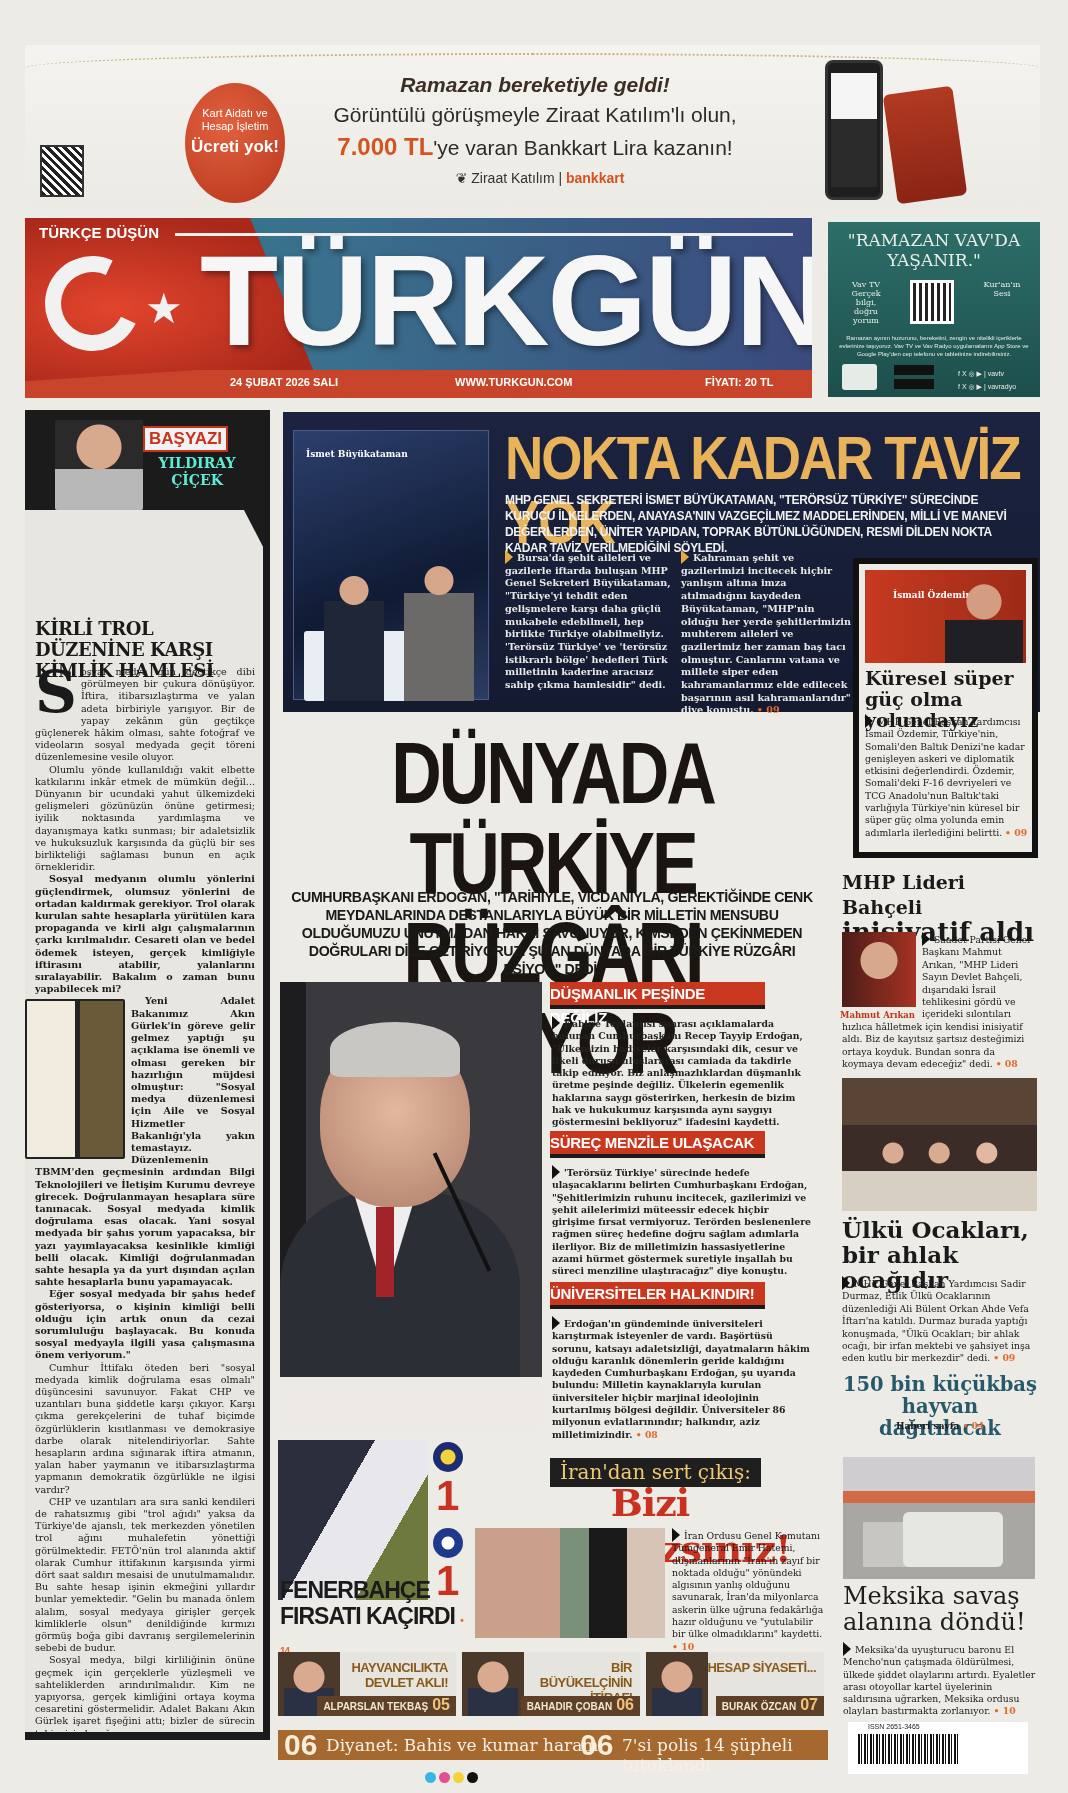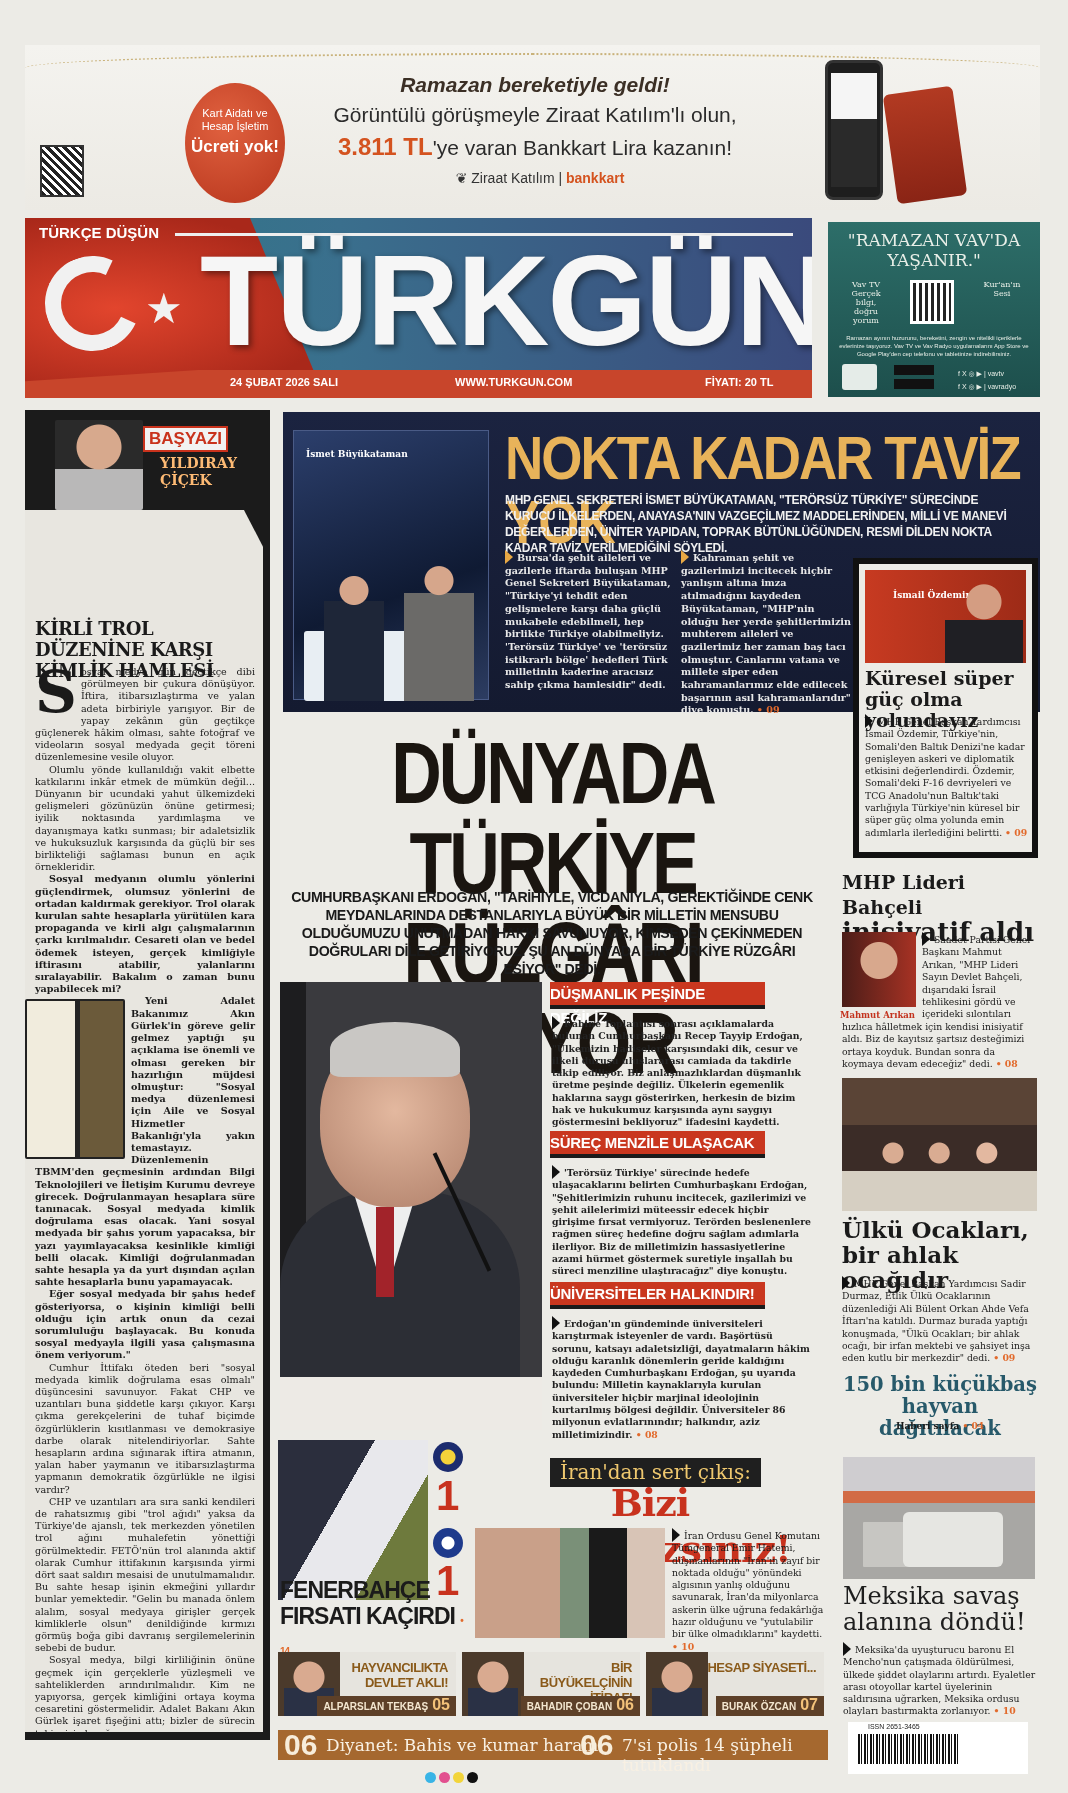--- a/index.html
+++ b/index.html
@@ -41,21 +41,21 @@
   #vav .d{position:absolute;left:6px;top:112px;width:200px;font-size:6px;font-family:"Liberation Sans",sans-serif;line-height:8px}
   #vav .soc{position:absolute;left:130px;top:145px;font-size:7px;text-align:left;font-family:"Liberation Sans",sans-serif;line-height:13px}
   #vav .tl{position:absolute;left:14px;top:142px;width:35px;height:26px;background:#e5ece8;border-radius:3px}
   #vav .st{position:absolute;left:66px;top:143px;width:40px;height:10px;background:#111}
   #vav .st2{position:absolute;left:66px;top:157px;width:40px;height:10px;background:#111}
   
   #edit{left:25px;top:410px;width:245px;height:1330px;background:#1b1b1b}
   #edit .inner{position:absolute;left:0;top:100px;width:238px;height:1222px;background:#e8e6e0;clip-path:polygon(0 0,92% 0,100% 3%,100% 100%,0 100%)}
   #edit .photo{left:30px;top:10px;width:88px;height:90px;background:radial-gradient(circle at 50% 30%,#d7a98d 0 22px,transparent 23px),linear-gradient(#2a2a2a 55%,#b9b8b8 55%);border-radius:2px}
   #edit .tag{left:118px;top:16px;padding:1px 4px;background:#f2f2f2;color:#c9321c;font-family:"Liberation Sans",sans-serif;font-weight:bold;font-size:17px;border:2px solid #c9321c}
-  #edit .auth{left:135px;top:45px;width:100px;text-align:left;color:#fdba74;font-weight:bold;font-size:14px;line-height:17px}
+  #edit .auth{left:122px;top:45px;width:100px;text-align:center;color:#5eead4;font-weight:bold;font-size:14px;line-height:17px}
   #edit .hl{left:10px;top:108px;width:225px;font-weight:bold;font-size:18px;line-height:21px;letter-spacing:-.5px}
   #edit .body{left:10px;top:156px;width:220px;font-size:9.6px;line-height:12.2px;text-align:justify}
   #edit .body p{text-indent:14px}
   #edit .body p.first{text-indent:0}
   #edit .drop{float:left;font-size:58px;line-height:48px;font-weight:bold;margin-right:4px;margin-top:2px}
   #edit .cartoon{float:left;width:100px;height:160px;margin:4px 6px 2px -10px;background:linear-gradient(90deg,#f1ecdd 0 50%,#242424 50% 55%,#6b5a3a 55%);border:2px solid #222;border-radius:2px}
   
   #nk{left:283px;top:412px;width:757px;height:300px;background:linear-gradient(#1b2340,#141a30)}
   #nk .ph{left:10px;top:18px;width:196px;height:270px;background:linear-gradient(160deg,#2c3f6c,#0f1a33 60%,#2d3d62);border:1px solid #4a5b86}
   #nk .ph .cap{position:absolute;left:12px;top:18px;color:#fff;font-size:9px;font-weight:bold;line-height:11px}
@@ -142,21 +142,21 @@
 
 <div id="ad" class="abs">
   <div class="abs garland"></div>
   <div class="abs qr"></div>
   <div class="abs t1">Ramazan bereketiyle geldi!</div>
   <div class="abs badge">
     <div class="s">Kart Aidatı ve Hesap İşletim</div>
     <div class="b">Ücreti yok!</div>
   </div>
   <div class="abs t2">Görüntülü görüşmeyle Ziraat Katılım'lı olun,</div>
-  <div class="abs t3"><span class="orange">3.811 TL</span><span>'ye varan Bankkart Lira kazanın!</span></div>
+  <div class="abs t3"><span class="orange">7.000 TL</span><span>'ye varan Bankkart Lira kazanın!</span></div>
   <div class="abs logo"><span>❦ </span><span>Ziraat Katılım</span> | <span class="bk">bankkart</span></div>
   <div class="abs phone">
       <div class="scr"></div>
     </div>
   <div class="abs card"></div>
 </div>
 
 <div id="mast" class="abs">
   <div class="abs flag"></div>
   <div class="abs crescent"></div>

